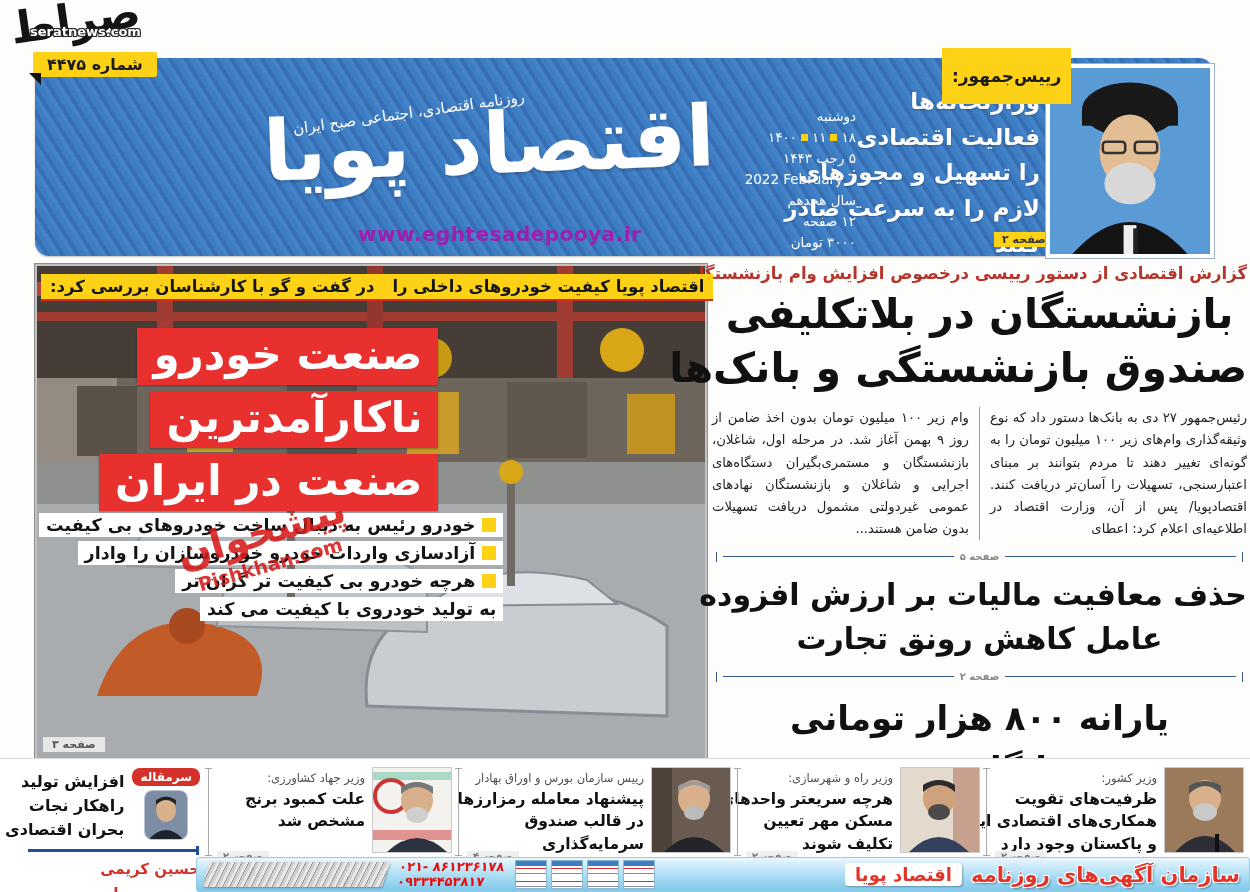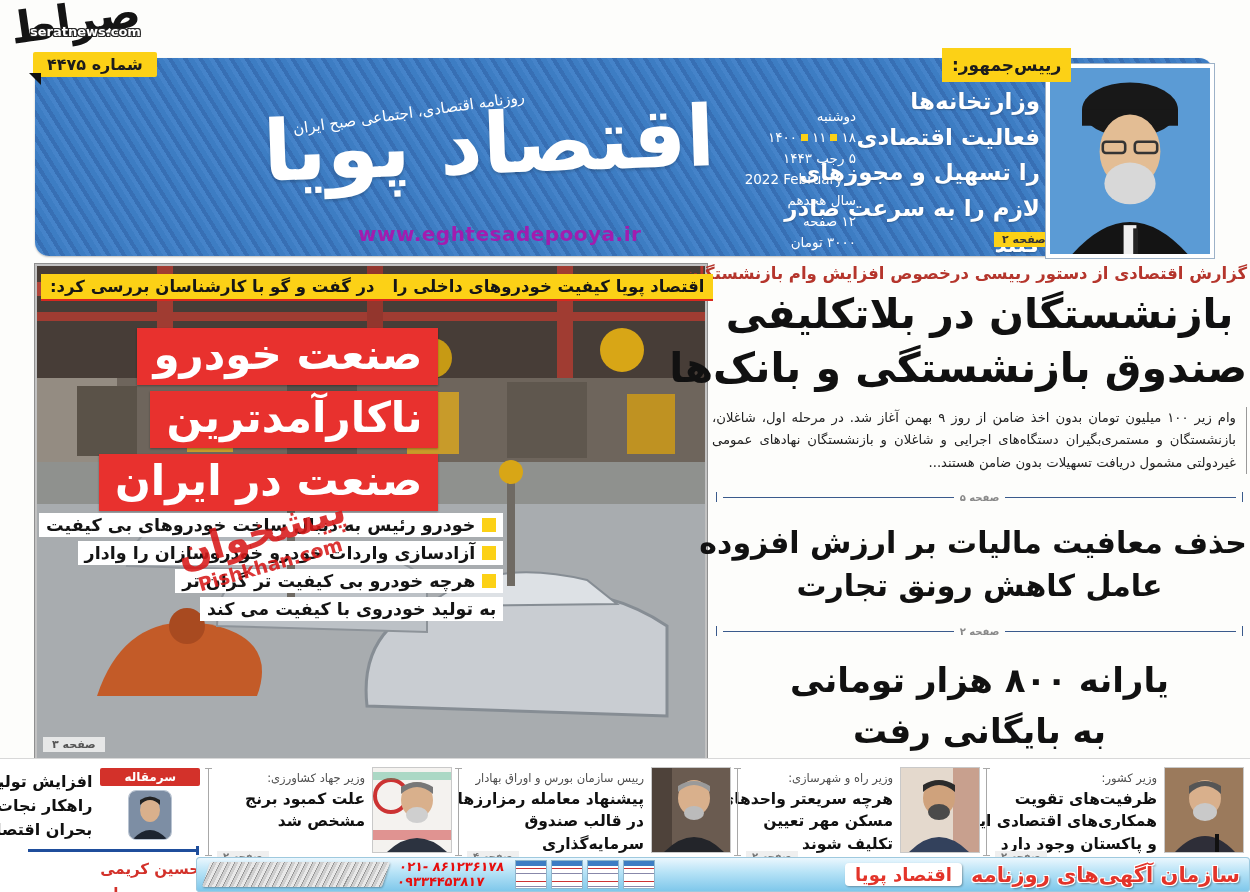--- a/index.html
+++ b/index.html
@@ -24,21 +24,21 @@
                border-top-color:#111;border-right-color:#111;width:0;height:0;}
   .logoTxt{left:250px;top:64px;width:478px;height:160px;display:flex;align-items:center;justify-content:center;
            color:#fff;font-size:84px;font-weight:bold;transform:rotate(-2deg);white-space:nowrap;
            text-shadow:0 2px 3px rgba(0,0,0,.18);}
   .tagline{left:292px;top:104px;color:#fff;font-size:15px;transform:rotate(-8deg);z-index:4;}
   .site2{left:330px;top:222px;color:#a21caf;font-size:20px;font-weight:bold;letter-spacing:.5px;direction:ltr;margin-left:28px;}
   .dateblk{left:688px;top:106px;width:168px;color:#fff;font-size:13.5px;line-height:1.55;text-align:right;}
   .sq{display:inline-block;width:7px;height:7px;background:#fcd116;margin:0 4px;vertical-align:middle;}
   .greg{direction:ltr;font-weight:normal;display:block;}
   .pkick{left:942px;top:48px;background:#fcd116;color:#1c1c1c;font-weight:bold;font-size:17px;
-         padding:7px 10px;z-index:5;}
+         padding:18px 10px;z-index:5;}
   .plines{left:760px;top:84px;width:280px;text-align:right;color:#fff;font-weight:bold;
           font-size:23px;line-height:1.55;text-shadow:0 1px 2px rgba(0,0,0,.25);}
   .plines span{display:block;}
   .ppage{left:994px;top:232px;background:#fcd116;color:#333;font-weight:bold;font-size:11px;padding:1px 8px;}
   .pphoto{left:1046px;top:64px;width:160px;height:186px;background:#fff;padding:4px;
           box-shadow:0 0 0 1px #9db2c8;}
   .pphoto svg{display:block;width:100%;height:100%;}
 
   
   .photoBox{left:35px;top:264px;width:668px;height:492px;border:2px solid #c2c2c2;
@@ -68,21 +68,21 @@
 
   
   .leadcol{left:712px;top:264px;width:535px;}
   .lkick{color:#b5352c;font-weight:bold;font-size:16.5px;text-align:center;margin-bottom:4px;white-space:nowrap;}
   .lh1{font-size:41px;font-weight:bold;color:#111;text-align:center;line-height:1.32;white-space:nowrap;}
   .lh1 span{display:block;}
   .lbody{display:flex;direction:rtl;gap:10px;margin-top:12px;font-size:13.2px;color:#222;
          text-align:justify;line-height:1.68;}
   .lbody .col{flex:1;}
   .lbody .vr{width:1px;background:#999;}
-  .divider{display:flex;align-items:center;gap:6px;margin:18px 4px;}
+  .divider{display:flex;align-items:center;gap:6px;margin:11px 4px;}
   .divider .tick{width:1px;height:10px;background:#3a5a8c;}
   .divider .ln{flex:1;height:1px;background:#3a5a8c;}
   .divider .lbl{font-size:10px;color:#888;font-weight:bold;}
   .lh2{font-size:30px;font-weight:bold;color:#111;text-align:center;line-height:1.45;white-space:nowrap;}
   .lh2 span{display:block;}
   .lh3{font-size:34px;font-weight:bold;color:#111;text-align:center;line-height:1.5;white-space:nowrap;}
   .lh3 span{display:block;}
 
   
   .bottomRow{left:0;top:758px;width:1250px;height:134px;display:flex;direction:rtl;
@@ -98,21 +98,21 @@
              background:#efefef;padding:0 6px;}
   .s0{width:263px;} .s1{width:248px;} .s2{width:278px;} .s3{width:249px;}
   .vsep{width:1px;background:#a8a8a8;height:88px;margin-top:4px;position:relative;flex:0 0 auto;}
   .vsep:before,.vsep:after{content:"";position:absolute;left:-3px;width:7px;height:1px;background:#a8a8a8;}
   .vsep:before{top:0;} .vsep:after{bottom:0;}
 
   
   .edit{position:relative;width:202px;padding:4px 8px;box-sizing:border-box;direction:rtl;}
   .edit .row1{display:flex;direction:rtl;gap:8px;}
   .edit .rcol{display:flex;flex-direction:column;align-items:center;gap:4px;flex:0 0 auto;}
-  .edit .badge{background:#d3312a;color:#fff;font-weight:bold;font-size:12px;padding:2px 24px;border-radius:2px;}
+  .edit .badge{background:#d3312a;color:#fff;font-weight:bold;font-size:12px;padding:2px 8px;border-radius:8px;}
   .edit .aph{width:42px;height:48px;border-radius:8px;overflow:hidden;border:1px solid #b9c4d2;}
   .edit .aph svg{display:block;width:100%;height:100%;}
   .edit .title{font-weight:bold;font-size:16px;color:#111;line-height:1.5;text-align:right;padding-top:2px;}
   .edit .title span{display:block;white-space:nowrap;}
   .edit .bluebar{height:3px;background:#1f4e9c;margin:7px 2px 5px 14px;position:relative;}
   .edit .bluebar:after{content:"";position:absolute;right:-1px;top:-3px;width:3px;height:9px;background:#1f4e9c;}
   .edit .author{color:#d3312a;font-weight:bold;font-size:15px;line-height:1.6;}
   .edit .author span{display:block;}
 
   
@@ -252,20 +252,21 @@
     <div class="pgbadge">صفحه ۳</div>
   </div>
 
   <div class="abs leadcol">
     <div class="lkick">گزارش اقتصادی از دستور رییسی درخصوص افزایش وام بازنشستگان</div>
     <div class="lh1">
       <span>بازنشستگان در بلاتکلیفی</span>
       <span>صندوق بازنشستگی و بانک‌ها</span>
     </div>
     <div class="lbody">
+      <div class="col">رئیس‌جمهور ۲۷ دی به بانک‌ها دستور داد که نوع وثیقه‌گذاری وام‌های زیر ۱۰۰ میلیون تومان را به گونه‌ای تغییر دهند تا مردم بتوانند بر مبنای اعتبارسنجی، تسهیلات را آسان‌تر دریافت کنند. اقتصادپویا/ پس از آن، وزارت اقتصاد در اطلاعیه‌ای اعلام کرد: اعطای</div>
       <div class="vr"></div>
       <div class="col">وام زیر ۱۰۰ میلیون تومان بدون اخذ ضامن از روز ۹ بهمن آغاز شد. در مرحله اول، شاغلان، بازنشستگان و مستمری‌بگیران دستگاه‌های اجرایی و شاغلان و بازنشستگان نهادهای عمومی غیردولتی مشمول دریافت تسهیلات بدون ضامن هستند...</div>
     </div>
     <div class="divider">
       <span class="tick"></span>
         <span class="ln"></span>
       <span class="lbl">صفحه ۵</span>
       <span class="ln"></span>
         <span class="tick"></span>
     </div>

